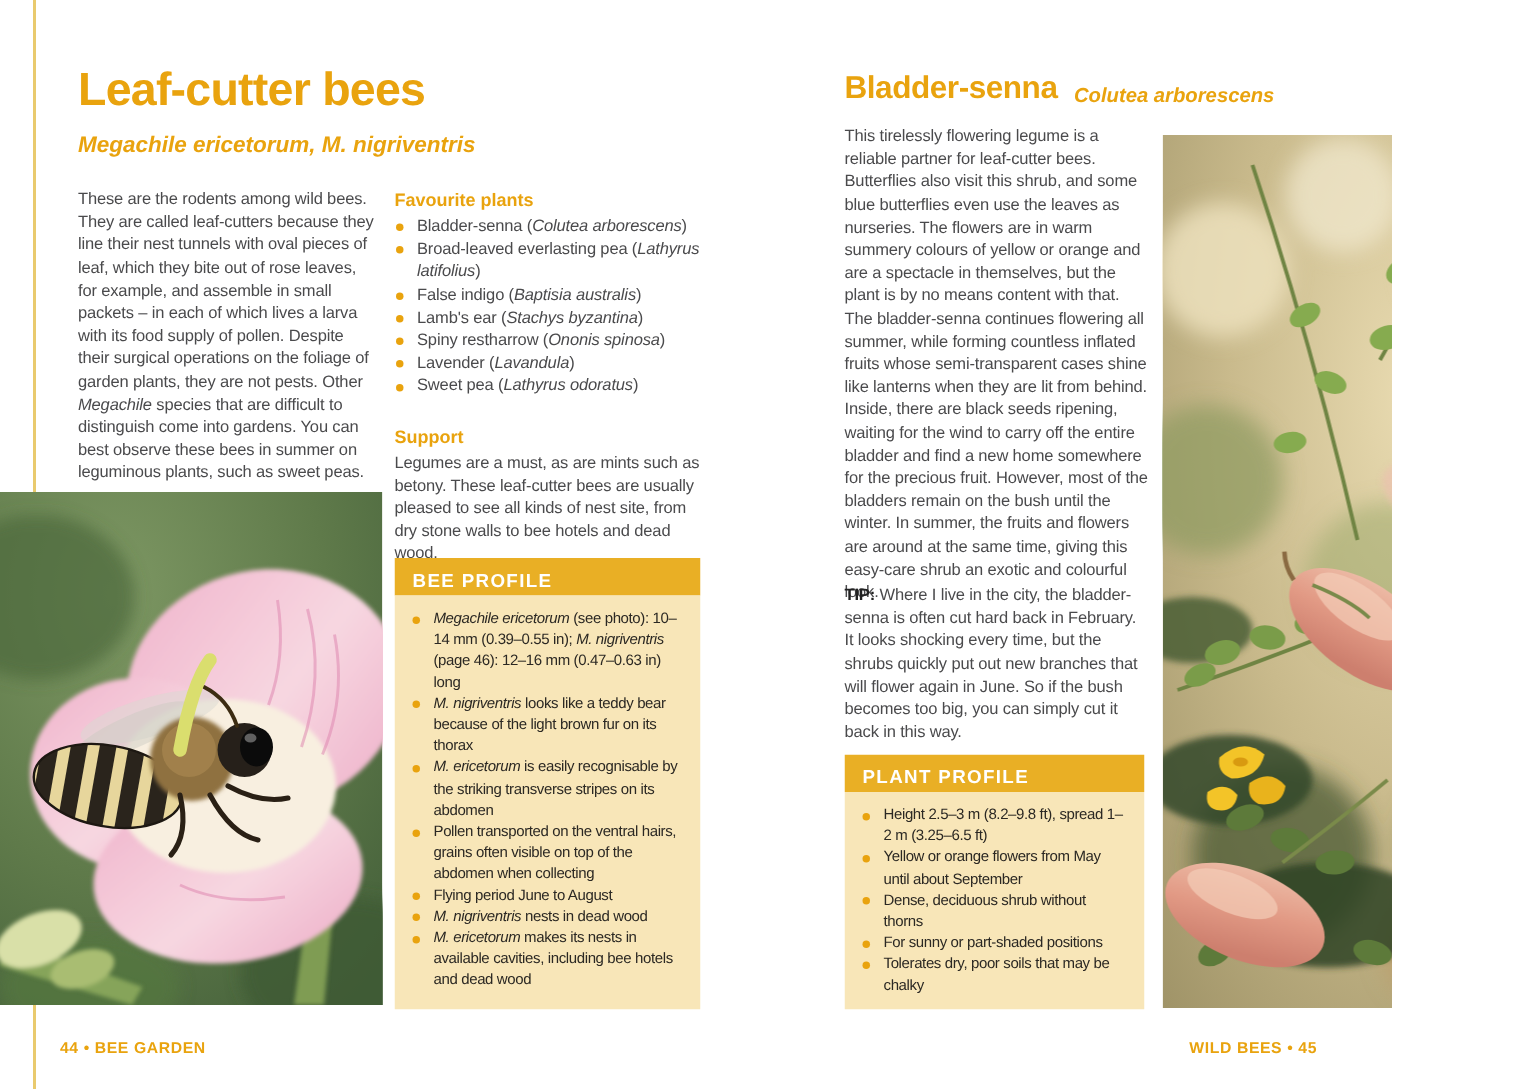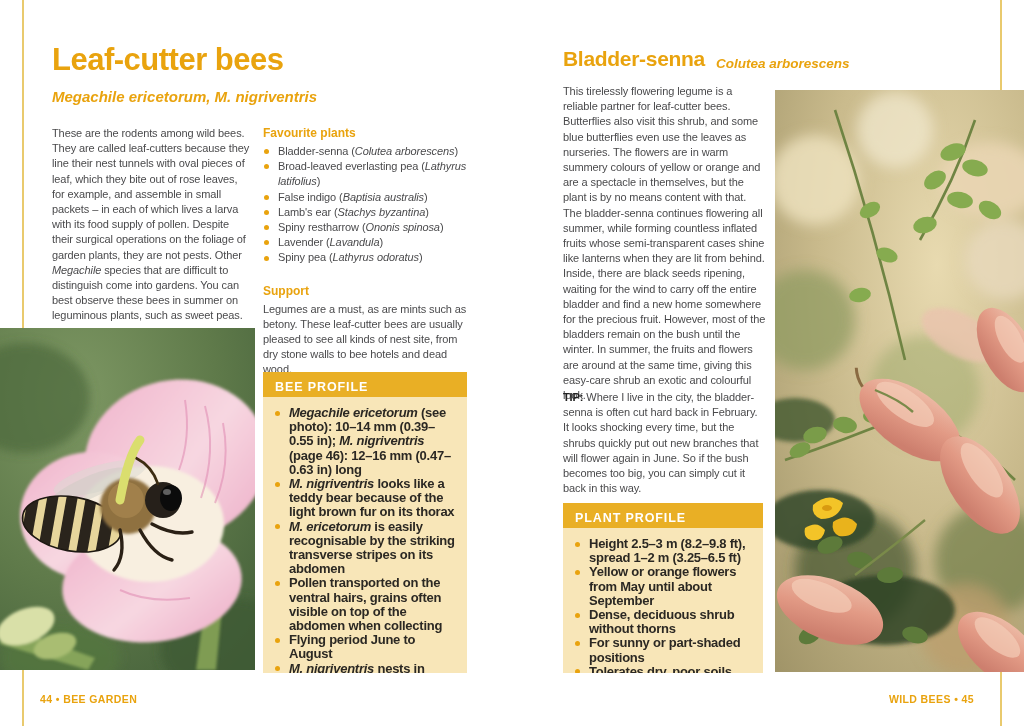--- a/index.html
+++ b/index.html
@@ -5,21 +5,21 @@
   :root{
     --gold:#E9A30E;
     --hdr:#E9AF25;
     --cream:#F8E6B8;
     --rule:#E9CA6E;
     --body:#4A4A4C;
     --profile-text:#2B2823;
   }
   html,body{margin:0;padding:0;background:#ffffff;}
   .spread{
-    position:relative;width:1024px;height:726px;background:#ffffff;overflow:hidden;
+    position:relative;width:928px;height:726px;background:#ffffff;overflow:hidden;
     font-family:"Liberation Sans",sans-serif;color:var(--body);
   }
   .edge-rule{position:absolute;top:0;bottom:0;width:2px;background:var(--rule);z-index:1;}
   .rule-left{left:22px;}
   .rule-right{left:1000px;}
 
   .abs{position:absolute;}
 
   
   .main-title{font-size:31px;font-weight:bold;color:var(--gold);letter-spacing:-0.5px;line-height:1;}
@@ -42,21 +42,21 @@
 
   
   .profile-box{overflow:hidden;}
   .profile-header{
     background:var(--hdr);color:#ffffff;font-weight:bold;font-size:12.5px;
     letter-spacing:0.9px;padding:8px 12px 5px 12px;height:25px;box-sizing:border-box;
   }
   .profile-body{background:var(--cream);padding:9px 11px 9px 12px;box-sizing:border-box;height:calc(100% - 25px);}
   ul.profile-list{list-style:none;margin:0;padding:0;}
   ul.profile-list li{
-    position:relative;padding-left:14px;font-size:13px;font-weight:bold;
+    position:relative;padding-left:14px;font-size:10px;font-weight:normal;
     line-height:14.2px;letter-spacing:-0.25px;color:var(--profile-text);
   }
   ul.profile-list li::before{content:"";position:absolute;left:0;top:4.6px;width:5px;height:5px;border-radius:50%;background:var(--gold);}
   ul.profile-list li i{font-style:italic;}
 
   
   .footer{font-size:10.5px;font-weight:bold;color:var(--gold);letter-spacing:0.4px;}
 
   
   .photo{z-index:2;overflow:hidden;}
@@ -80,21 +80,21 @@
 
     <div class="abs" style="left:263px;top:126px;width:205px;">
       <h3 class="sec-heading">Favourite plants</h3>
       <ul class="dotlist">
         <li><span>Bladder-senna (</span><i>Colutea arborescens</i><span>)</span></li>
         <li><span>Broad-leaved everlasting pea (</span><i>Lathyrus latifolius</i><span>)</span></li>
         <li><span>False indigo (</span><i>Baptisia australis</i><span>)</span></li>
         <li><span>Lamb's ear (</span><i>Stachys byzantina</i><span>)</span></li>
         <li><span>Spiny restharrow (</span><i>Ononis spinosa</i><span>)</span></li>
         <li><span>Lavender (</span><i>Lavandula</i><span>)</span></li>
-        <li><span>Spiny pea (</span><i>Lathyrus odoratus</i><span>)</span></li>
+        <li><span>Sweet pea (</span><i>Lathyrus odoratus</i><span>)</span></li>
       </ul>
 
       <h3 class="sec-heading" style="margin-top:18px;">Support</h3>
       <p class="bodytext">Legumes are a must, as are mints such as betony. These leaf-cutter bees are usually pleased to see all kinds of nest site, from dry stone walls to bee hotels and dead wood.</p>
     </div>
 
     <div class="abs profile-box" style="left:263px;top:372px;width:204px;height:301px;">
       <div class="profile-header">BEE PROFILE</div>
       <div class="profile-body">
         <ul class="profile-list">

